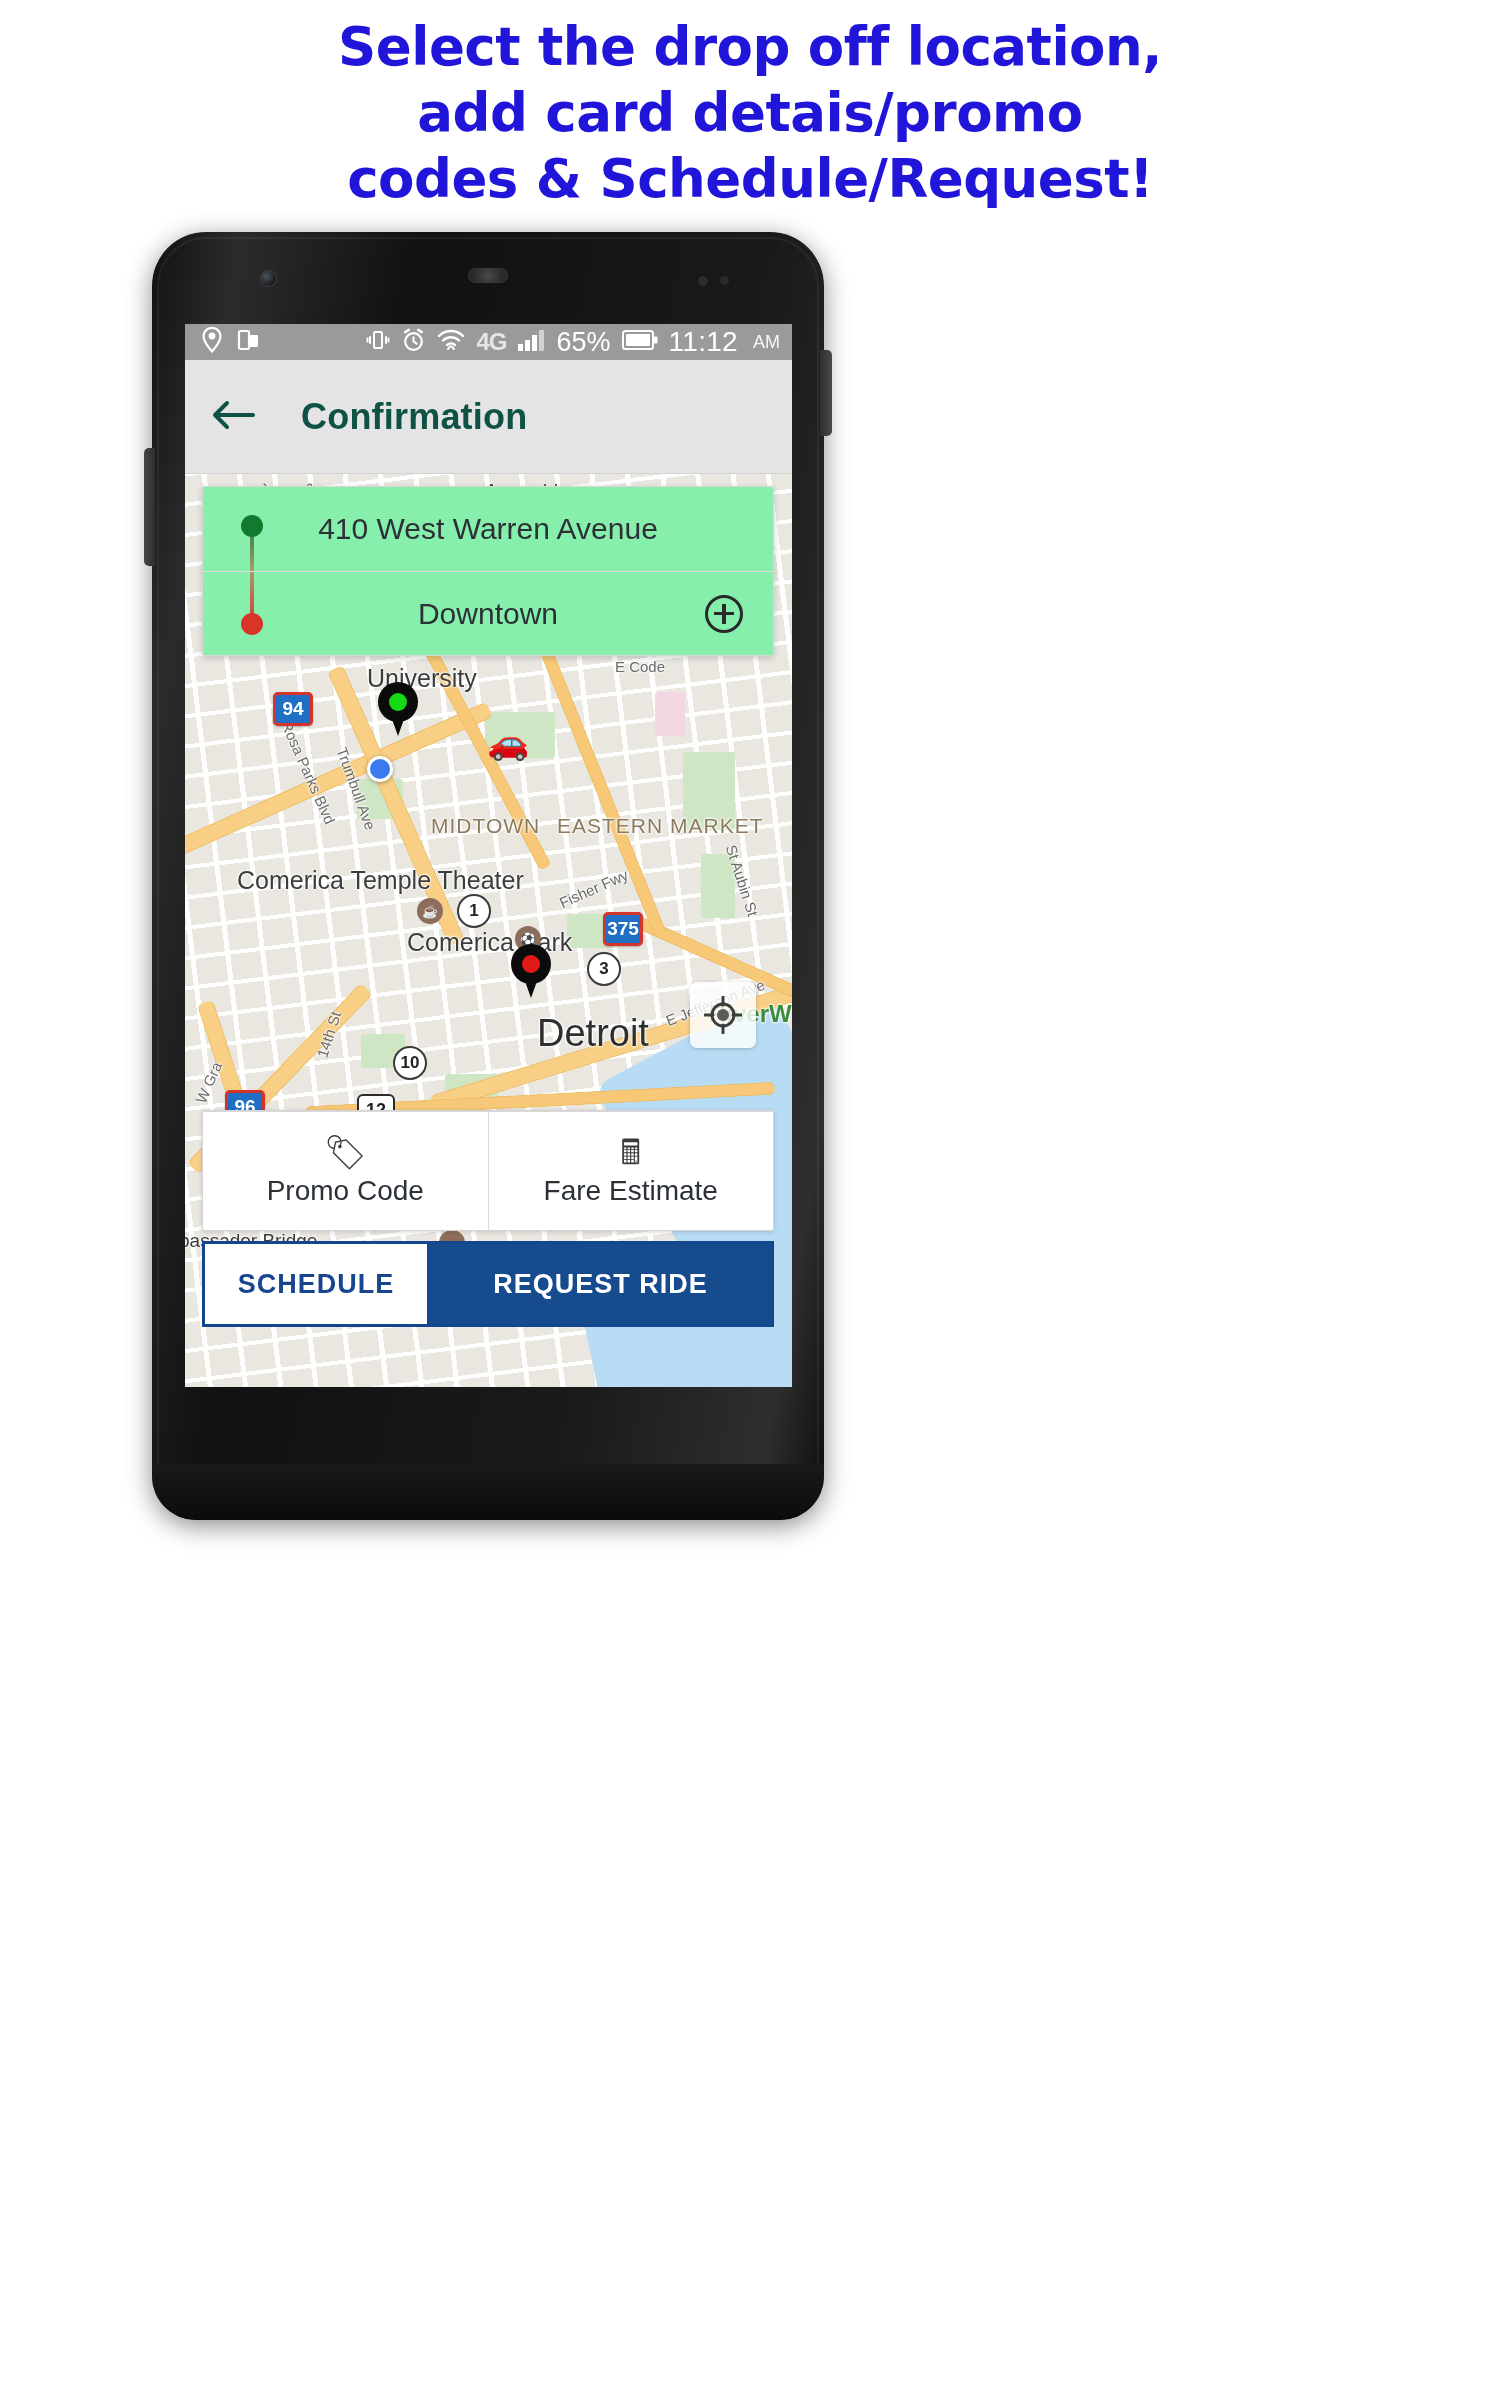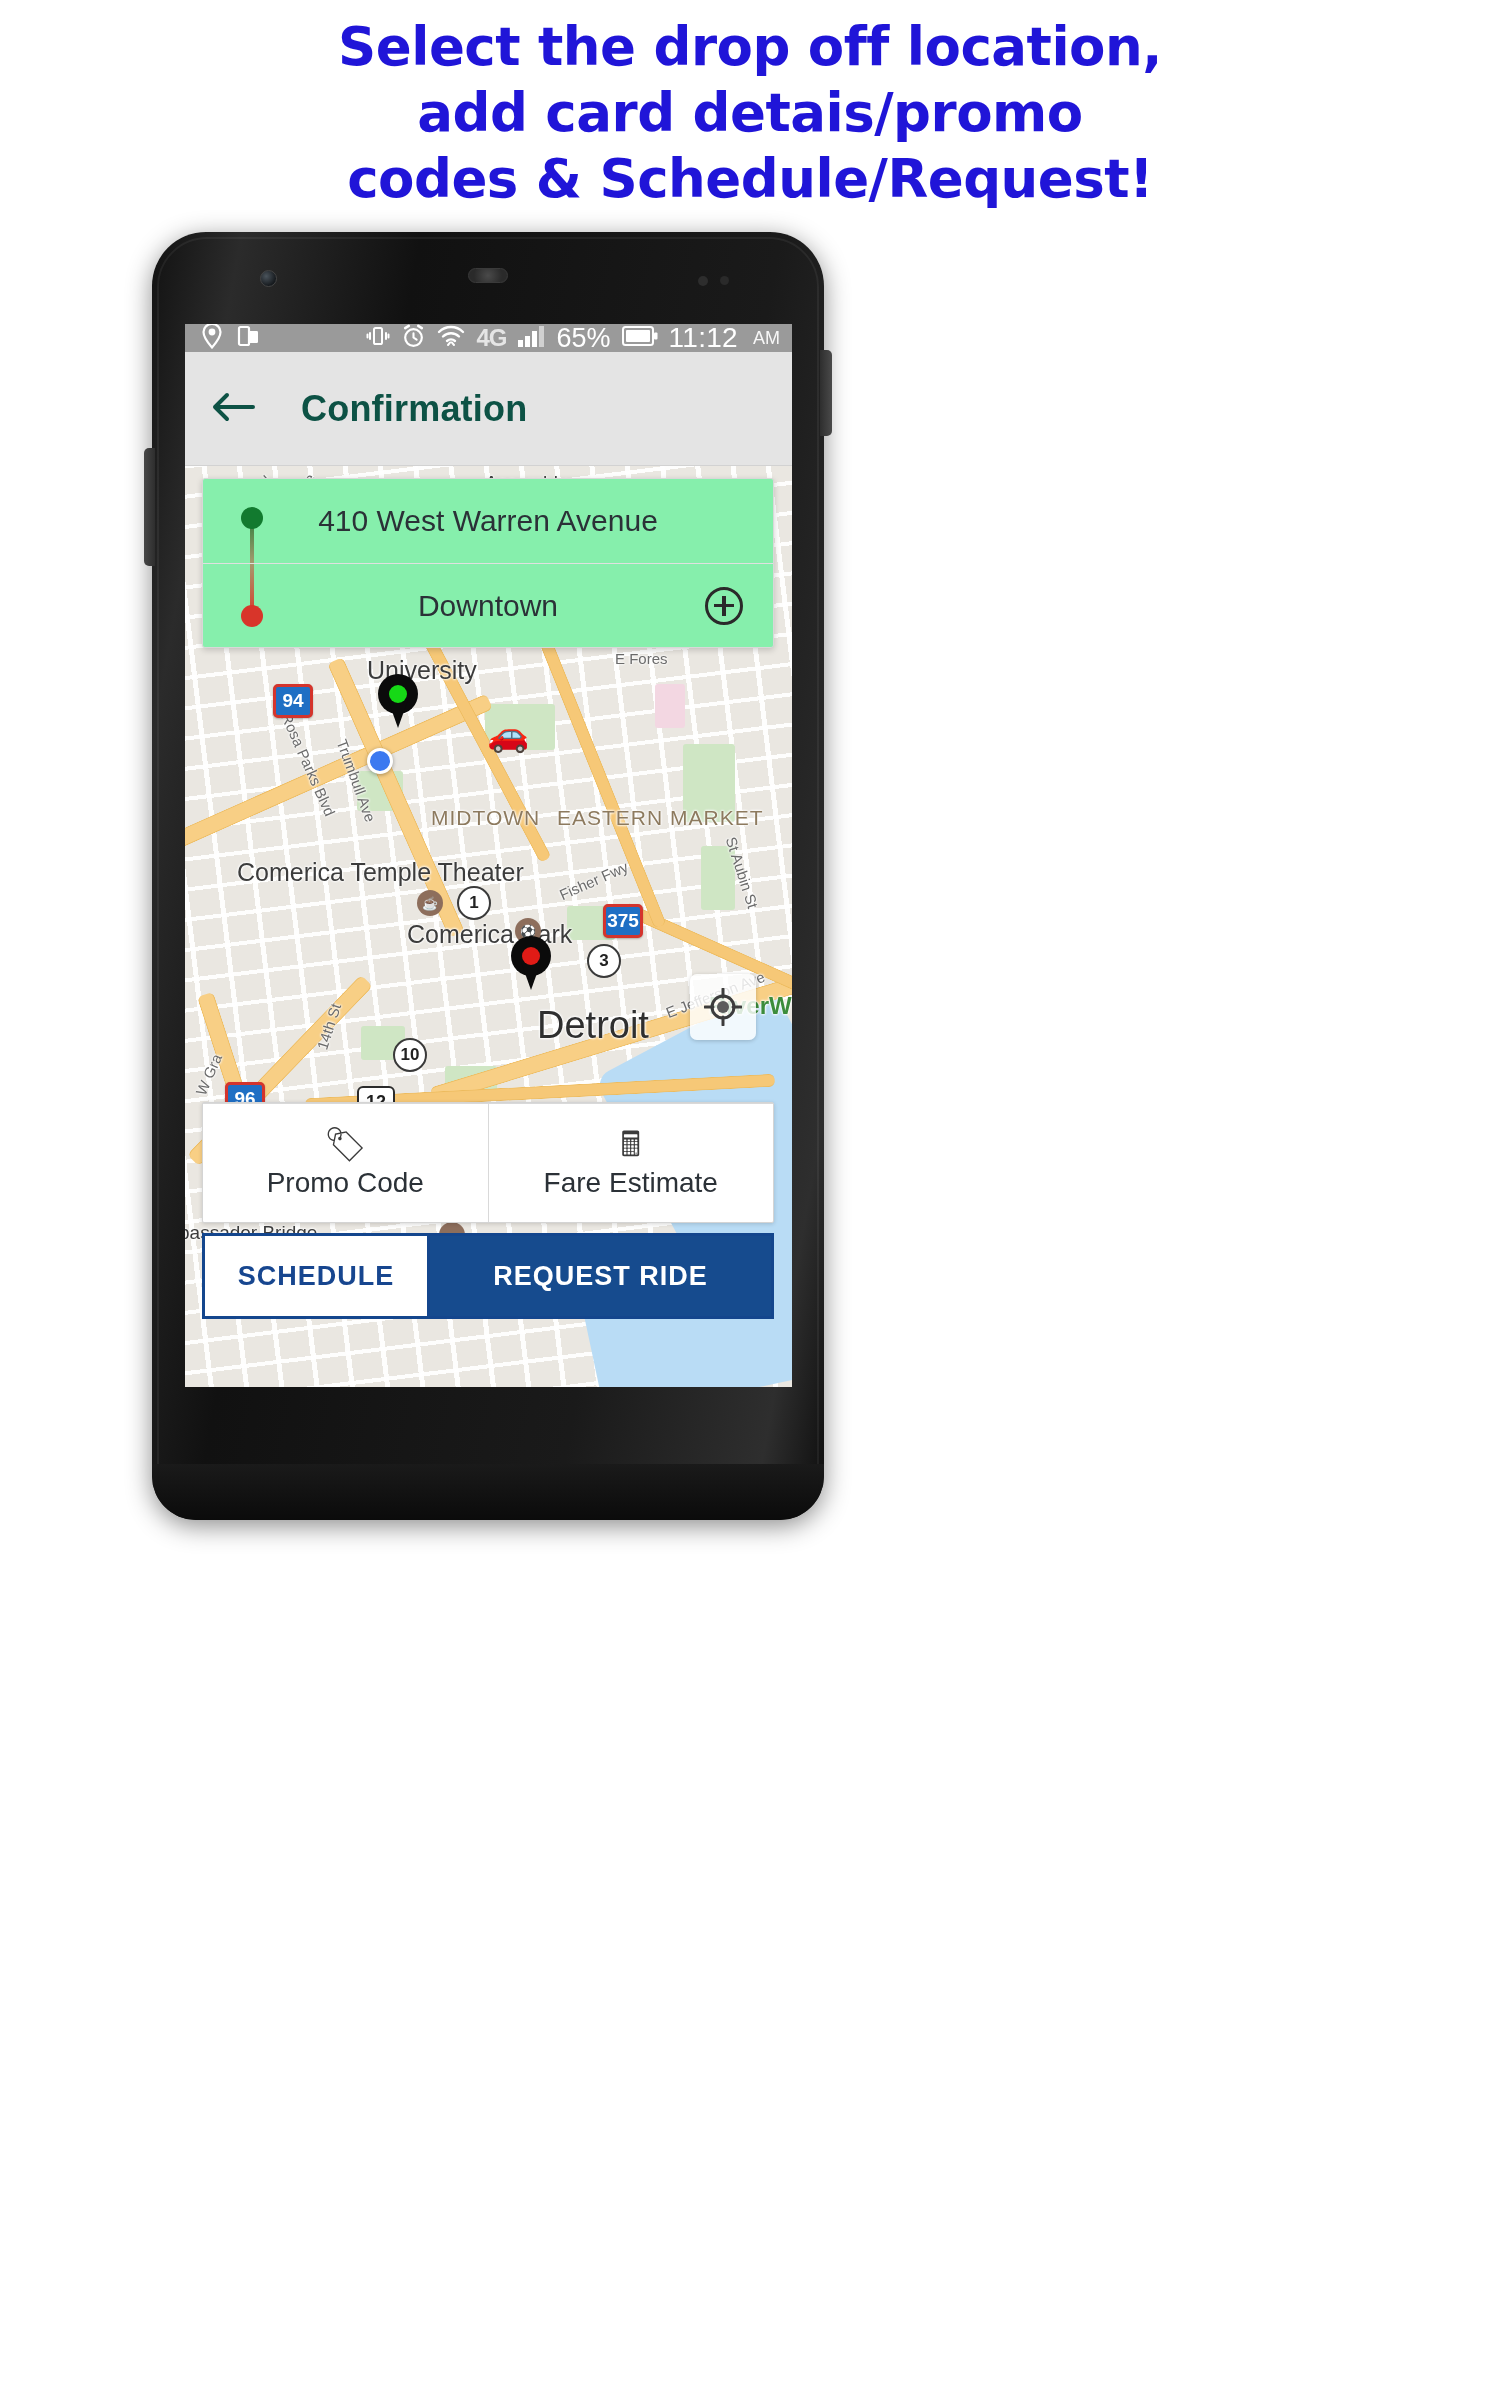--- a/index.html
+++ b/index.html
@@ -64,21 +64,21 @@
   .screen {
     position: absolute;
     left: 33px; top: 92px;
     width: 607px; height: 1063px;
     background: #ffffff;
     overflow: hidden;
   }
 
   
   .statusbar {
-    height: 28px; background: #9a9a9a;
+    height: 36px; background: #9a9a9a;
     display: flex; align-items: center;
     padding: 0 12px 0 16px; color: #fff;
   }
   .sb-left { display:flex; align-items:center; gap: 14px; }
   .sb-right { margin-left:auto; display:flex; align-items:center; gap: 11px; }
   .sb-time { font-size: 28px; font-weight: 400; letter-spacing:.3px; }
   .sb-ampm { font-size: 18px; font-weight: 400; margin-left: 4px; opacity:.92; }
   .sb-batt-pct { font-size: 27px; }
   .lte { font-size: 24px; font-weight: 700; letter-spacing:-1px; opacity:.75; }
 
@@ -349,21 +349,21 @@
         <div class="hwy" style="left:120px; top:620px; width:470px; transform:rotate(-3deg);"></div>
         <div class="hwy big" style="left:-30px; top:596px; width:250px; transform:rotate(-46deg);"></div>
         <div class="hwy big" style="left:20px;  top:520px; width:200px; transform:rotate(72deg); transform-origin:left center;"></div>
         <div class="hwy" style="left:430px; top:478px; width:210px; transform:rotate(24deg);"></div>
         <div class="hwy" style="left:352px; top:148px; width:330px; transform:rotate(68deg); transform-origin:left center;"></div>
 
         <span class="maplabel" style="left:300px; top:6px;">Assembly</span>
         <span class="maplabel street" style="left:60px; top:14px; transform:rotate(-62deg);">d Av</span>
         <span class="maplabel street" style="left:108px; top:12px; transform:rotate(-66deg);">Ave</span>
         <span class="maplabel big" style="left:182px; top:190px;">University</span>
-        <span class="maplabel street" style="left:430px; top:184px;">E Fores</span>
+        <span class="maplabel street" style="left:430px; top:184px;">E Code</span>
         <span class="maplabel street" style="left:68px; top:290px; transform:rotate(66deg);">Rosa Parks Blvd</span>
         <span class="maplabel street" style="left:128px; top:306px; transform:rotate(70deg);">Trumbull Ave</span>
         <span class="maplabel hood" style="left:246px; top:340px;">MIDTOWN</span>
         <span class="maplabel hood" style="left:372px; top:340px;">EASTERN MARKET</span>
         <span class="maplabel big" style="left:52px; top:392px;">Comerica Temple Theater</span>
         <span class="maplabel big" style="left:222px; top:454px;">Comerica Park</span>
         <span class="maplabel street" style="left:372px; top:406px; transform:rotate(-24deg);">Fisher Fwy</span>
         <span class="maplabel street" style="left:520px; top:398px; transform:rotate(72deg);">St Aubin St</span>
         <span class="maplabel street" style="left:478px; top:520px; transform:rotate(-21deg);">E Jefferson Ave</span>
         <span class="maplabel street" style="left:120px; top:552px; transform:rotate(-72deg);">14th St</span>

